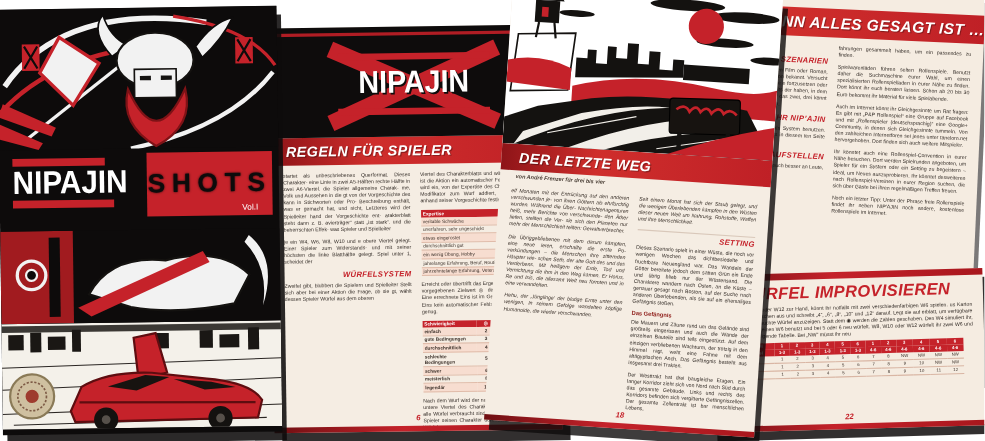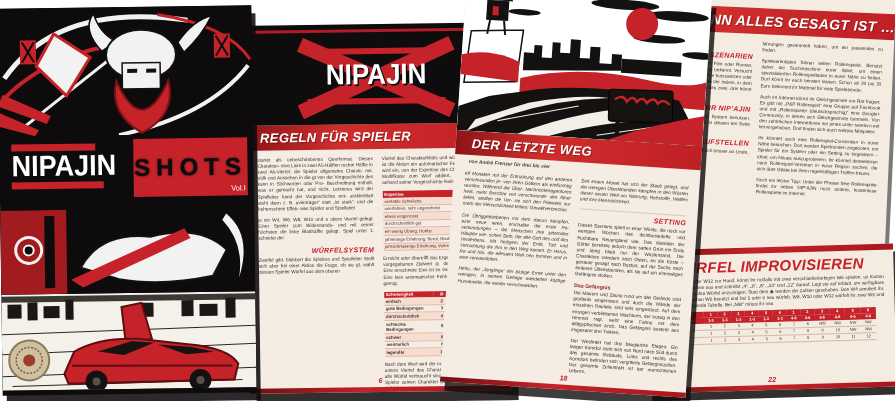--- a/index.html
+++ b/index.html
@@ -41,21 +41,21 @@
   .cov-wordmark{width:118px;padding:6px 0 0 12px;}
   .cov-wordmark .bar{display:block;height:7px;background:#c5222a;margin:2px 0;}
   .cov-wordmark .bar.top{width:84px;}
   .cov-wordmark .bar.bot{width:92px;}
   .cov-name{display:block;color:#fff;font-weight:bold;font-size:27px;letter-spacing:0;
             transform:scaleY(1.08);line-height:27px;}
   .cov-shots{position:relative;margin:4px 6px 0 4px;flex:1;height:58px;background:#c5222a;
              display:flex;align-items:center;justify-content:center;}
   .cov-shots .shots{color:#0d0b0b;font-weight:bold;font-size:24px;letter-spacing:6px;
                     text-shadow:0 0 2px #0d0b0b;}
-  .cov-shots .vol{position:absolute;right:2px;bottom:3px;color:#fff;font-size:7.5px;}
+  .cov-shots .vol{position:absolute;right:13px;bottom:3px;color:#fff;font-size:7.5px;}
   .cov-art-mid{position:absolute;left:0;top:202px;width:254px;height:84px;}
   .cov-art-bot{position:absolute;left:0;top:286px;width:254px;height:96px;}
   
   .page6{left:247px;top:24px;width:262px;height:368px;transform:rotate(-0.8deg);z-index:30;
          box-shadow:7px 10px 0 rgba(14,11,11,.85);background:#f5ede3;}
   .p6-header{position:relative;height:100px;background:#0e0c0c;overflow:hidden;}
   .p6-header::before{content:"";position:absolute;top:5px;left:0;right:0;height:3px;background:#b01d24;}
   .logo{position:relative;width:150px;height:56px;margin:24px auto 0 auto;}
   .logo .x1,.logo .x2{position:absolute;left:-8px;top:22px;width:166px;height:15px;background:#c5222a;}
   .logo .x1{transform:rotate(24deg);} .logo .x2{transform:rotate(-24deg);}

